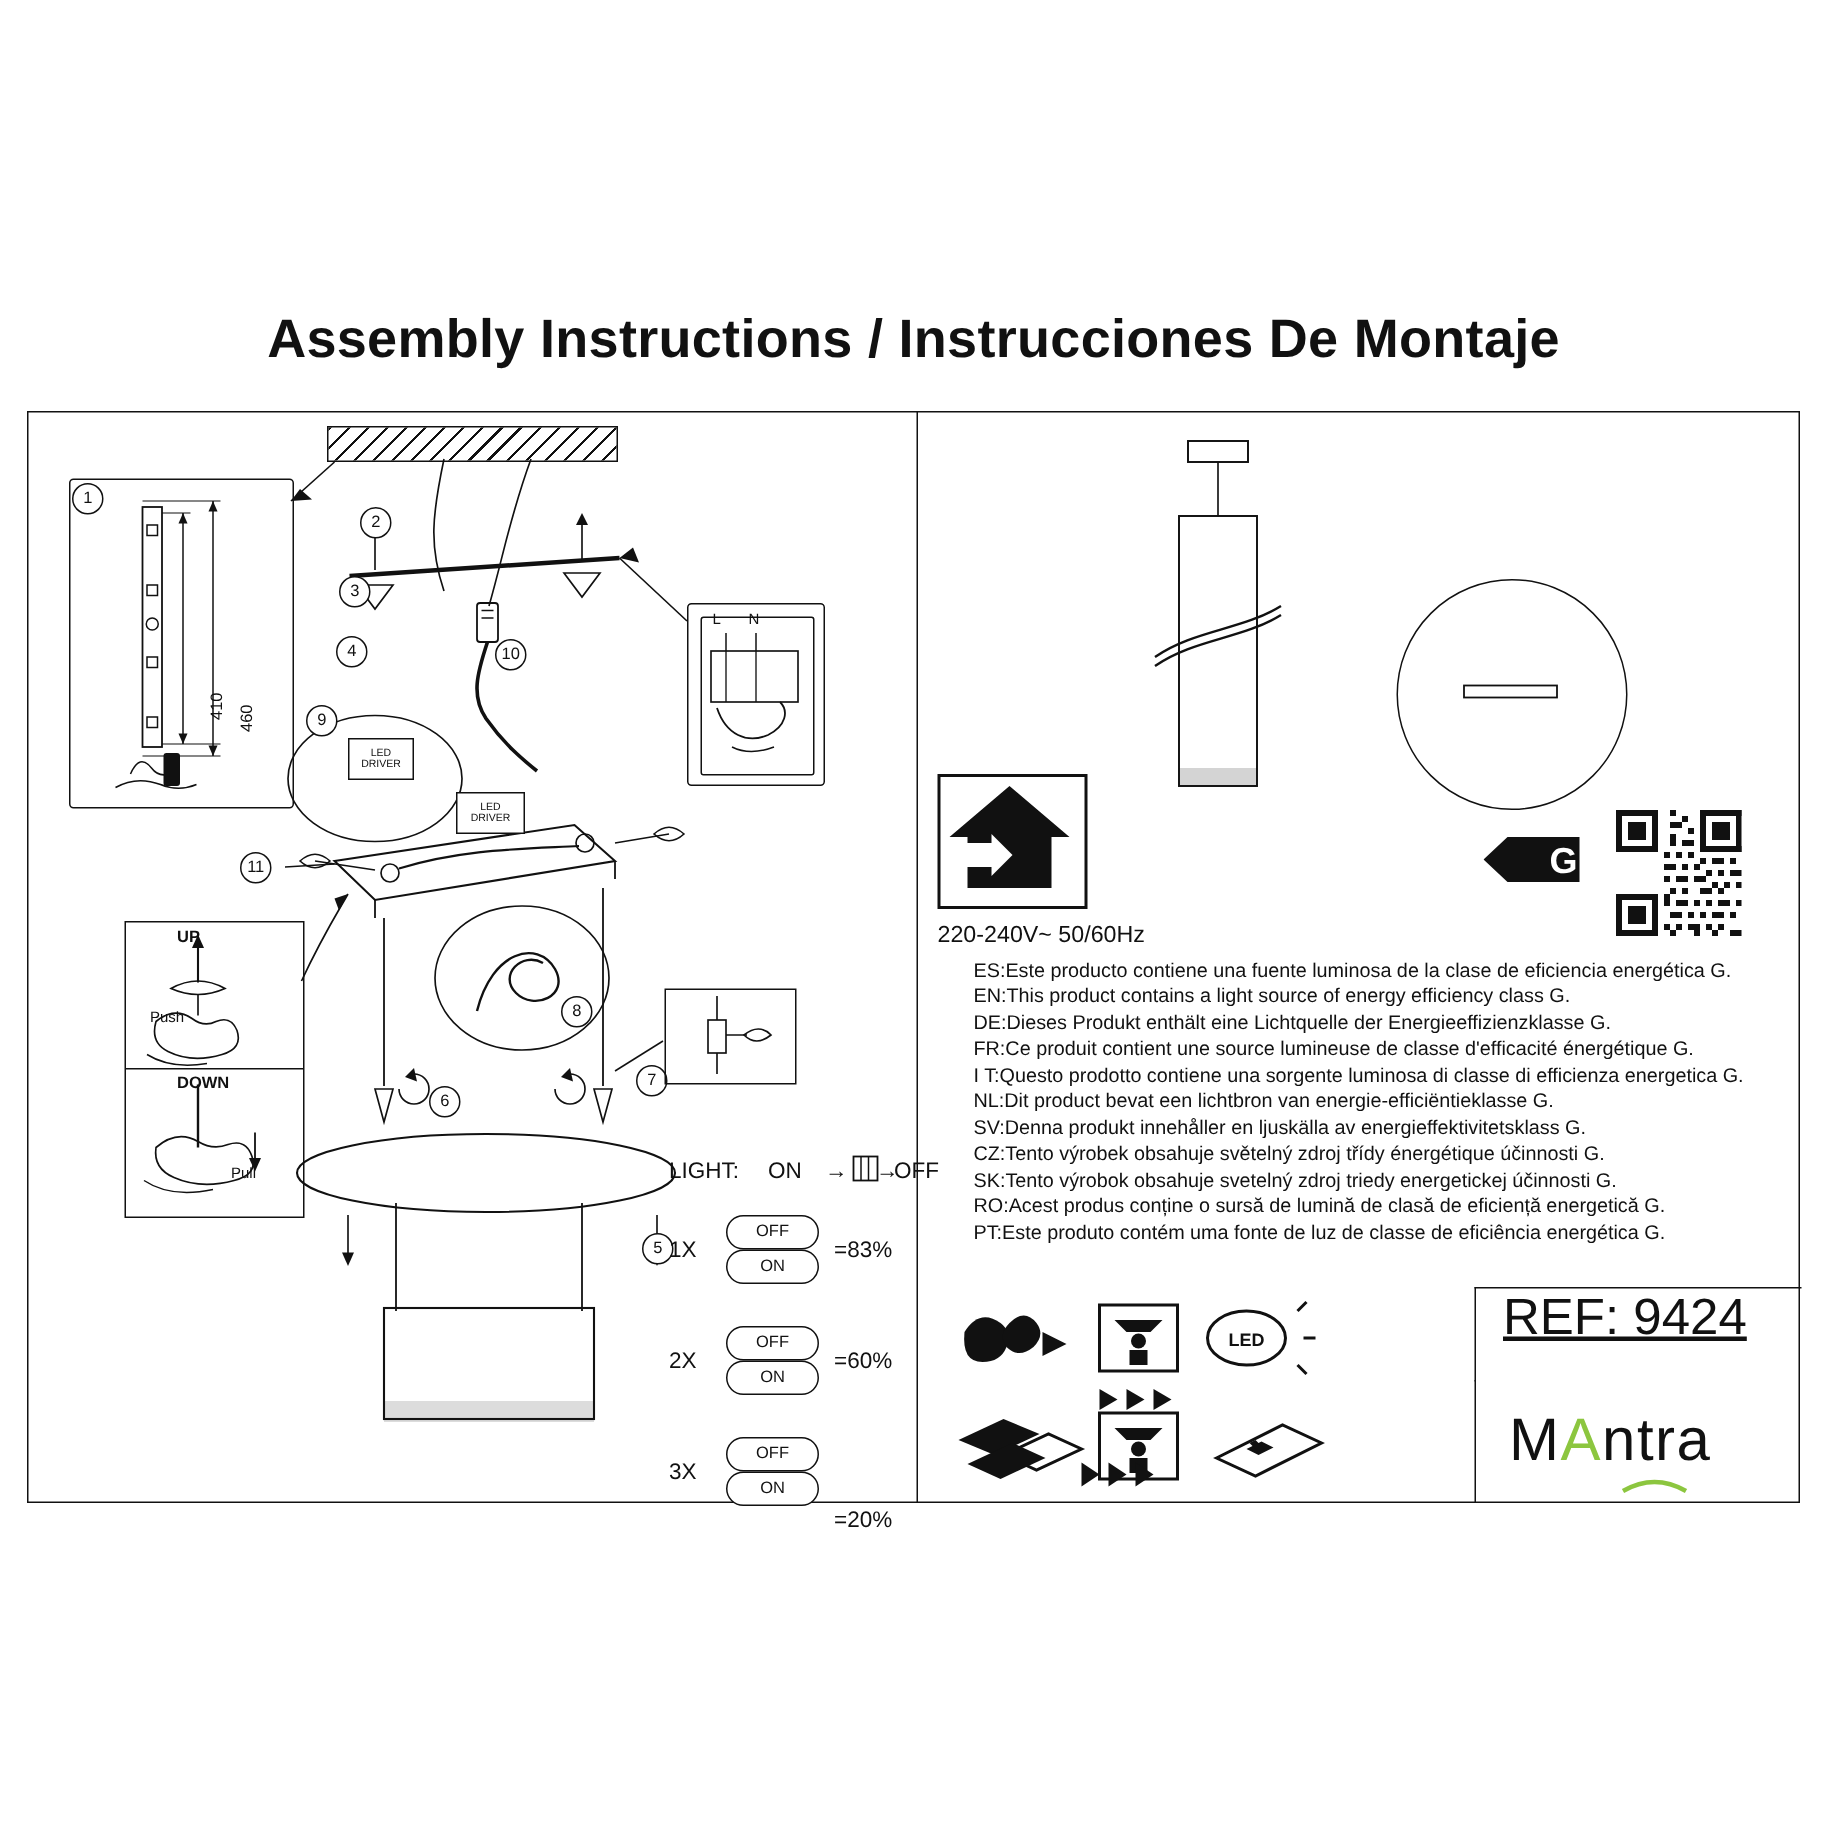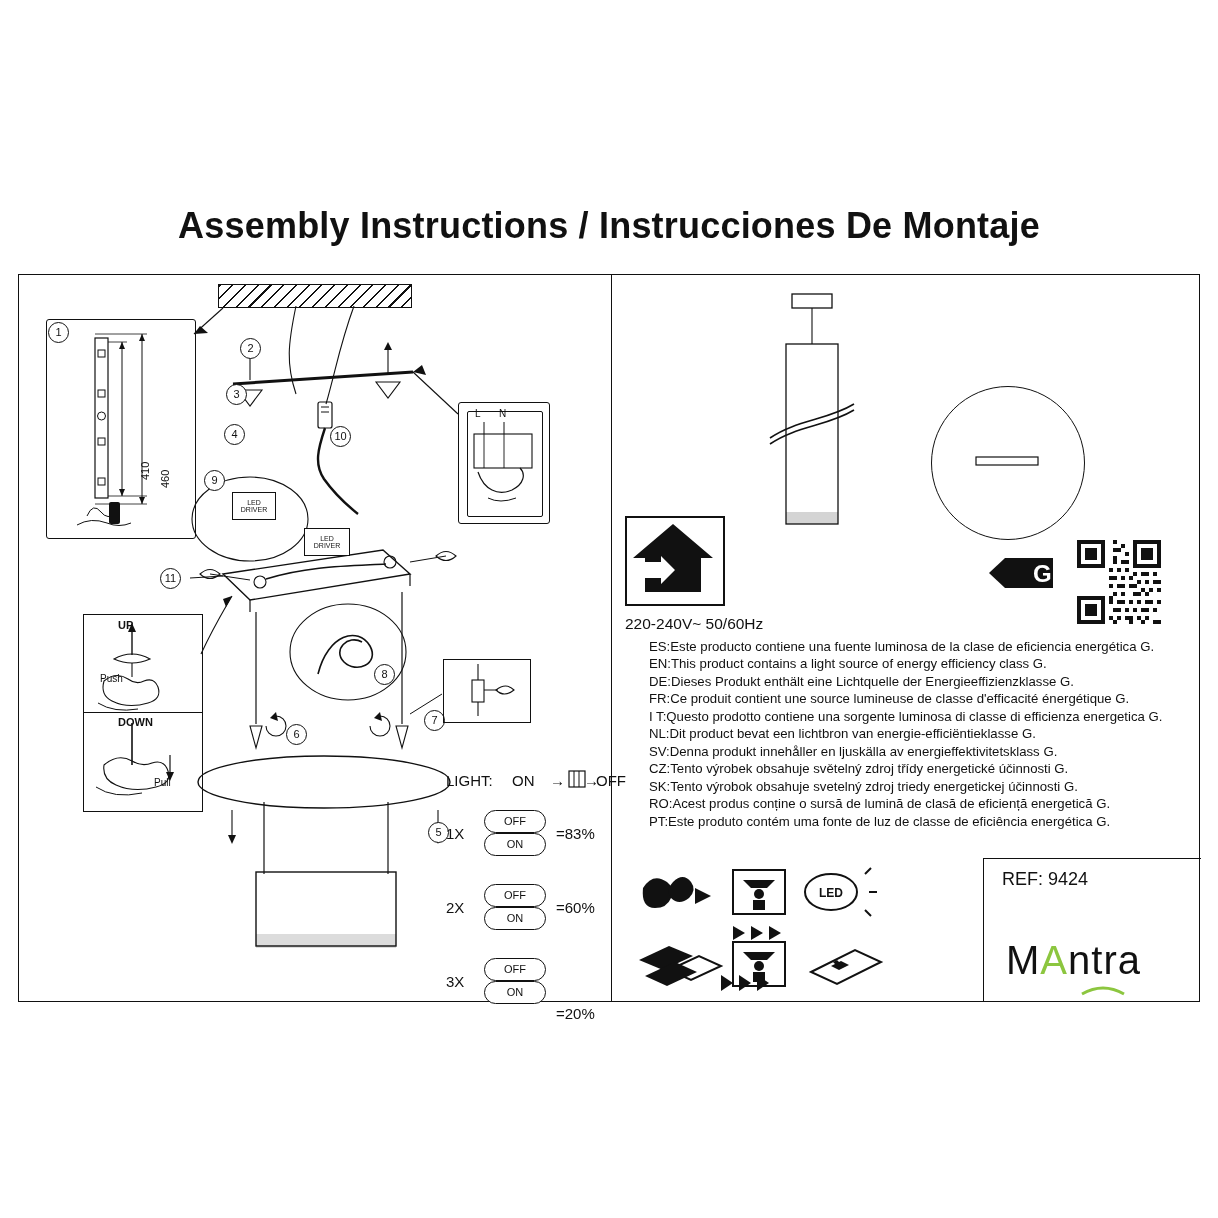--- a/index.html
+++ b/index.html
@@ -34,21 +34,21 @@
   .rp{position:absolute;left:611px;top:274px;width:589px;height:728px;}
   .lamp-side{position:absolute;left:155px;top:14px;width:92px;height:250px;}
   .lamp-round{position:absolute;left:320px;top:112px;width:152px;height:152px;border:1.4px solid #111;border-radius:50%;}
   .housebox{position:absolute;left:14px;top:242px;width:96px;height:86px;border:2px solid #111;background:#fff;}
   .gmark{position:absolute;left:378px;top:282px;width:70px;height:34px;}
   .qr{position:absolute;left:466px;top:266px;width:84px;height:84px;}
   .spec{position:absolute;left:14px;top:340px;width:560px;font-size:15px;line-height:19.5px;}
   .spec .lead{font-size:15.5px;}
   .langs{font-size:13.2px;line-height:17.5px;margin-top:4px;margin-left:24px;}
   .refbox{position:absolute;left:372px;top:584px;width:217px;height:62px;border-top:1.4px solid #111;border-left:1.4px solid #111;}
-  .refbox .reftxt{position:absolute;left:18px;top:10px;font-size:18px;}
+  .refbox .reftxt{position:absolute;left:18px;top:0;font-size:34px;text-decoration:underline;}
   .mantrabox{position:absolute;left:372px;top:646px;width:217px;height:82px;border-left:1.4px solid #111;}
   .mantra{position:absolute;left:22px;top:18px;font-size:40px;letter-spacing:1px;}
   .mantra .a{color:#8cc63f;}
   .mdot{position:absolute;left:96px;top:66px;width:46px;height:10px;}
   .icons{position:absolute;left:14px;top:590px;width:350px;height:130px;}
   svg{display:block;}
 </style>
 </head>
 <body>
 
@@ -367,21 +367,21 @@
     <div class="spec">
       <div class="lead">220-240V~ 50/60Hz</div>
       <div class="langs">
         <div>ES:Este producto contiene una fuente luminosa de la clase de eficiencia energética G.</div>
         <div>EN:This product contains a light source of energy efficiency class G.</div>
         <div>DE:Dieses Produkt enthält eine Lichtquelle der Energieeffizienzklasse G.</div>
         <div>FR:Ce produit contient une source lumineuse de classe d'efficacité énergétique G.</div>
         <div>I T:Questo prodotto contiene una sorgente luminosa di classe di efficienza energetica G.</div>
         <div>NL:Dit product bevat een lichtbron van energie-efficiëntieklasse G.</div>
         <div>SV:Denna produkt innehåller en ljuskälla av energieffektivitetsklass G.</div>
-        <div>CZ:Tento výrobek obsahuje světelný zdroj třídy energetické účinnosti G.</div>
+        <div>CZ:Tento výrobek obsahuje světelný zdroj třídy énergétique účinnosti G.</div>
         <div>SK:Tento výrobok obsahuje svetelný zdroj triedy energetickej účinnosti G.</div>
         <div>RO:Acest produs conține o sursă de lumină de clasă de eficiență energetică G.</div>
         <div>PT:Este produto contém uma fonte de luz de classe de eficiência energética G.</div>
       </div>
     </div>
 
     <div class="icons">
       <svg width="350" height="130" viewBox="0 0 350 130">
 
         <g>

